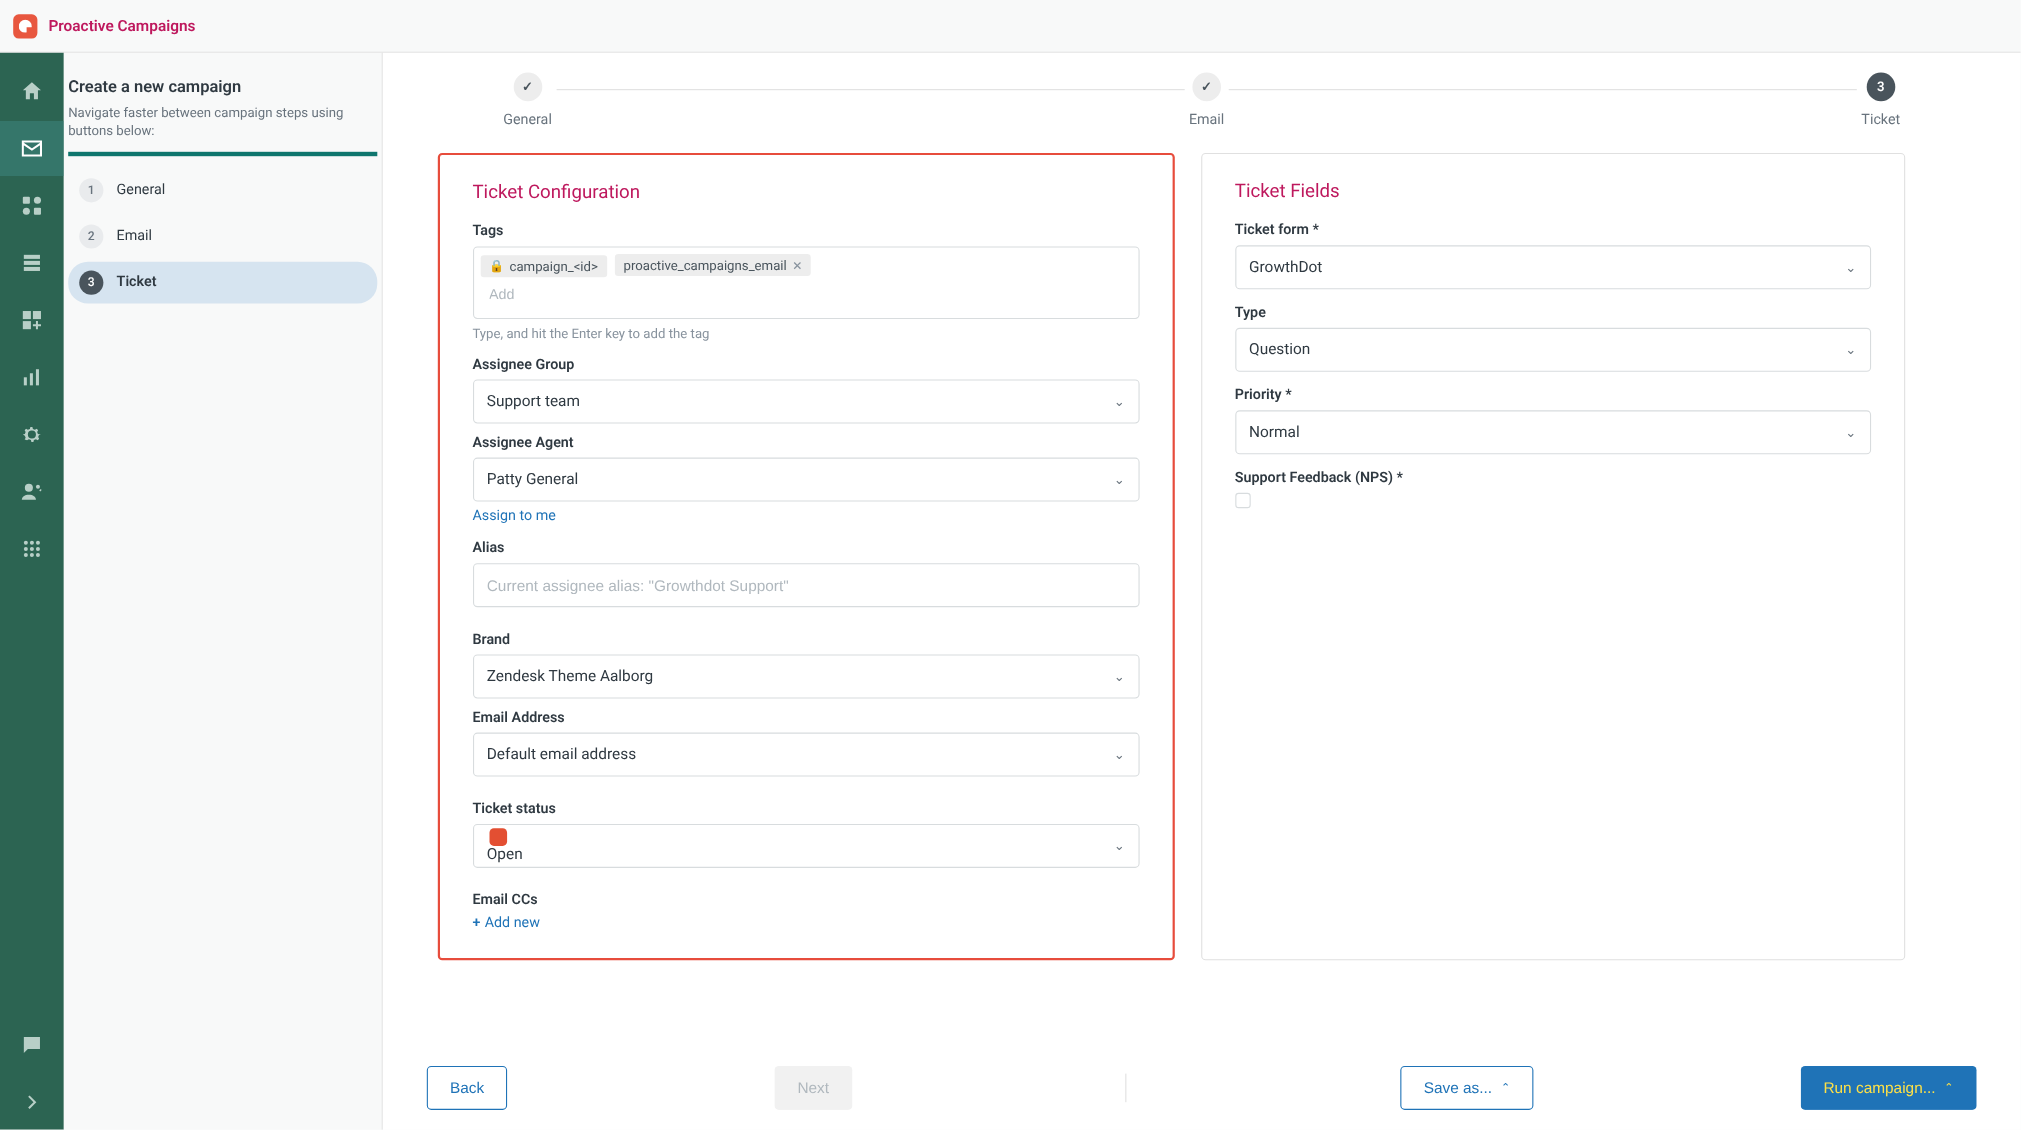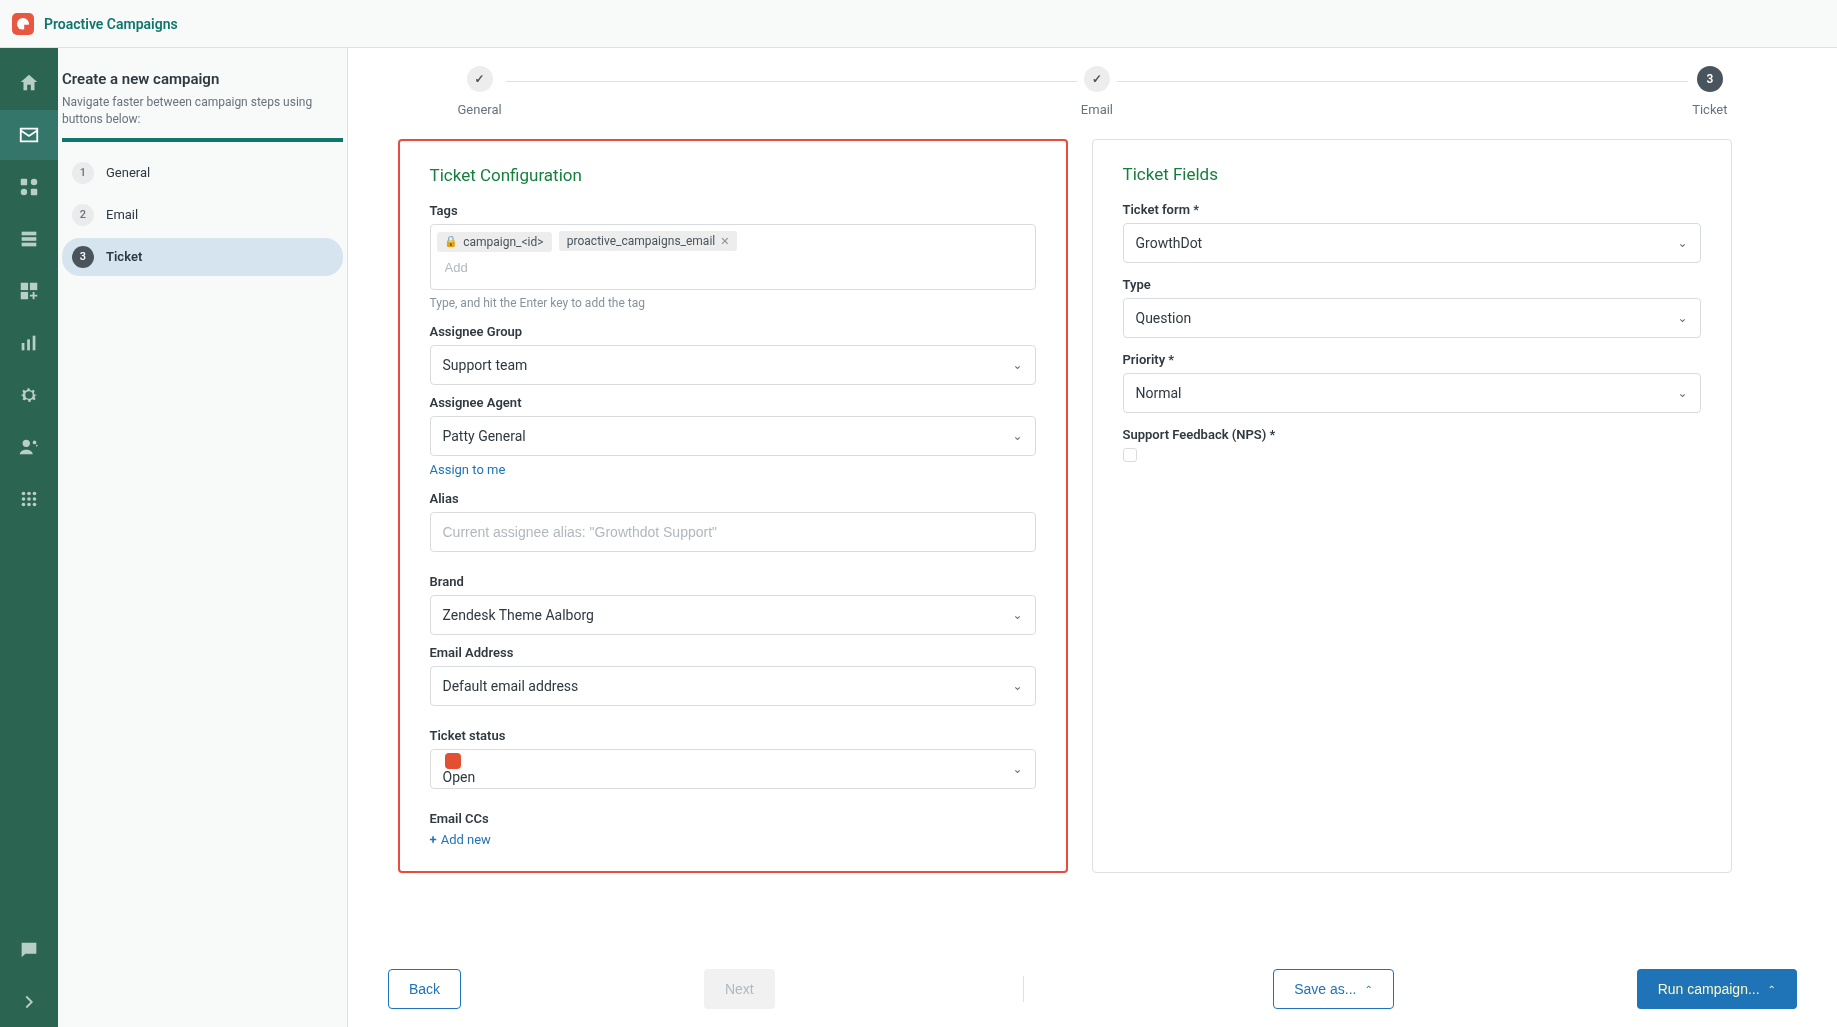--- a/index.html
+++ b/index.html
@@ -26,21 +26,21 @@
     width: 22px; height: 22px;
     background: #E8573F;
     border-radius: 5px;
     margin-right: 10px;
     position: relative;
   }
   .topbar .logo::after {
     content: ""; position: absolute; inset: 5px; background: #fff; border-radius: 50%;
     clip-path: polygon(0 0,100% 0,100% 60%,60% 60%,60% 100%,0 100%);
   }
-  .topbar .title { font-weight: 600; font-size: 14px; color: #0f766e; }
+  .topbar .title { font-weight: 600; font-size: 14px; color: #be185d; }
 
   
   .main {
     display: flex;
     height: calc(1027px - 48px);
   }
 
   
   .rail {
     width: 58px;
@@ -125,21 +125,21 @@
     padding: 24px 30px;
   }
   .card.left {
     flex: 0 0 670px;
     border: 2px solid #E74C3C;
   }
   .card.right {
     flex: 0 0 640px;
     border: 1px solid #E0E0E0;
   }
-  .card h3 { font-size: 17px; font-weight: 400; color: #15803d; margin-bottom: 18px; }
+  .card h3 { font-size: 17px; font-weight: 400; color: #be185d; margin-bottom: 18px; }
 
   .field-label { font-size: 13px; font-weight: 600; margin-bottom: 6px; margin-top: 14px; display:block;}
   .field-label:first-of-type { margin-top: 0; }
   .hint { font-size: 12px; color: #87929D; margin-top: 6px; }
 
   .tags-box {
     border: 1px solid #D8DCDE; border-radius: 4px;
     padding: 6px 6px 2px 6px;
     min-height: 66px;
   }
@@ -195,21 +195,21 @@
     align-items: center;
     gap: 14px;
   }
   .btn {
     height: 40px; padding: 0 20px; border-radius: 4px; font-size: 14px;
     display: inline-flex; align-items: center; gap: 8px; cursor: pointer;
     border: 1px solid transparent;
   }
   .btn.outline { border-color: #1F73B7; color: #1F73B7; background: #fff; }
   .btn.disabled { background: #F1F1F1; color: #B0B8BE; cursor: default; }
-  .btn.primary { background: #1F73B7; color: #fef9c3; }
+  .btn.primary { background: #1F73B7; color: #fde047; }
   .vdiv { width: 1px; height: 26px; background: #E0E0E0; margin: 0 6px; }
   .btn .caret-up { font-size: 10px; }
 </style>
 </head>
 <body>
 
 <div class="topbar">
   <div class="logo"></div>
   <div class="title">Proactive Campaigns</div>
 </div>

